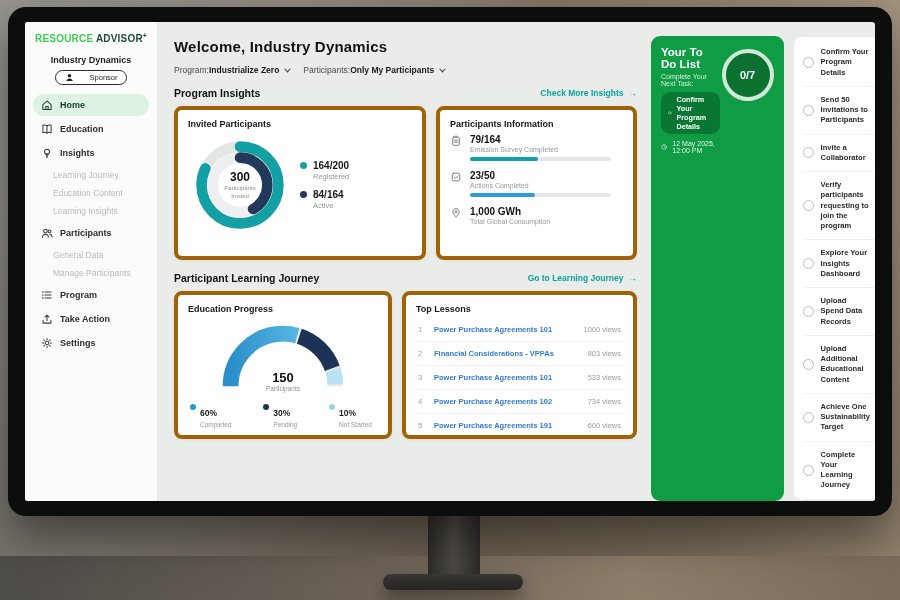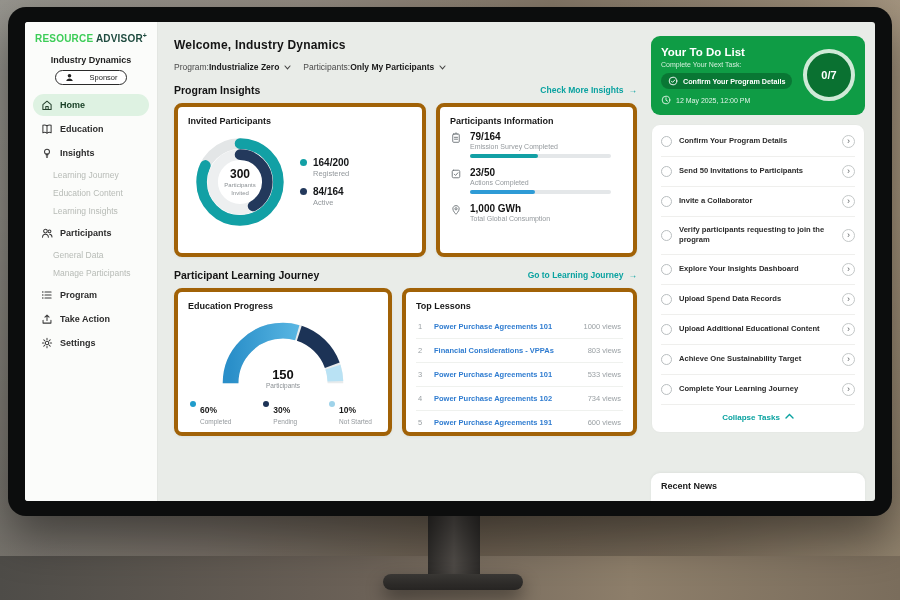--- a/index.html
+++ b/index.html
@@ -26,21 +26,21 @@
   .badge{margin:5px auto 9px;width:fit-content;display:flex;align-items:center;gap:16px;border:1px solid #2b2b2b;
     border-radius:10px;padding:2px 9px;font-size:7.5px;color:#1e1e1e;cursor:pointer;background:#fff;}
   .nav-item{display:flex;align-items:center;gap:7px;padding:5px 8px;margin:2px 0;font-size:9px;color:#2d2d2d;
     font-weight:bold;border-radius:12px;cursor:pointer;}
   .nav-item.active{background:#def2e2;color:#143c22;}
   .nav-icon{display:flex;}
   .nav-sub{padding:4px 8px 4px 20px;font-size:8.5px;color:#b7bbb6;cursor:pointer;}
 
   
   .main{flex:1;padding:14px 12px 0 16px;box-sizing:border-box;min-width:0;}
-  .welcome{margin:2px 0 10px;font-size:12px;color:#141414;letter-spacing:.2px;}
+  .welcome{margin:2px 0 10px;font-size:15px;color:#141414;letter-spacing:.2px;}
   .filters{display:flex;align-items:center;font-size:8.5px;color:#4a4a4a;margin-bottom:12px;}
   .f-select{display:flex;align-items:center;gap:5px;background:none;border:none;font-size:8.5px;font-weight:bold;
     color:#1b1b1b;padding:0;margin-right:12px;font-family:inherit;cursor:pointer;}
   .sec-row{display:flex;align-items:center;justify-content:space-between;margin:11px 0 7px;}
   .sec-row h2{margin:0;font-size:10.5px;color:#141414;}
   .sec-link{display:flex;gap:5px;align-items:center;font-size:8.5px;font-weight:bold;color:#0aa2a0;text-decoration:none;cursor:pointer;}
   .cards-row{display:flex;gap:10px;margin-bottom:12px;}
   .card{background:#fff;border-radius:8px;border:4px solid #a16207;box-shadow:0 1px 3px rgba(40,60,50,.06);
     padding:9px 10px;box-sizing:border-box;}
   .card-title{font-size:9px;font-weight:bold;color:#171717;margin-bottom:4px;}
@@ -73,21 +73,21 @@
   .gl-dot{width:6px;height:6px;border-radius:50%;margin-top:2px;}
   .gl-pct{font-size:8.5px;font-weight:bold;color:#1a1a1a;}
   .gl-lab{font-size:6.5px;color:#94999d;margin-top:1px;}
   .lesson{display:flex;align-items:center;gap:8px;padding:7px 2px;border-bottom:1px solid #eff1ee;}
   .lesson:last-child{border-bottom:none;}
   .l-rank{font-size:7.5px;color:#9aa0a4;width:8px;}
   .l-title{flex:1;font-size:7.5px;font-weight:bold;color:#2f7cd0;cursor:pointer;}
   .l-views{font-size:7.5px;color:#9aa0a4;}
 
   
-  .right{width:226px;min-width:226px;padding:14px 10px 0 2px;box-sizing:border-box;display:flex;flex-direction:column;gap:9px;}
+  .right{width:226px;min-width:226px;padding:14px 10px 0 2px;box-sizing:border-box;display:flex;flex-direction:row;gap:9px;}
   .todo-hero{background:#0f9c45;border-radius:9px;padding:10px;color:#fff;position:relative;}
   .hero-left{padding-right:54px;}
   .hero-title{font-size:11.5px;font-weight:bold;margin-bottom:3px;}
   .hero-sub{font-size:7px;color:#d2efdb;margin-bottom:5px;}
   .hero-task{display:flex;align-items:center;gap:5px;background:rgba(0,60,25,.38);border-radius:9px;
     padding:3px 7px;font-size:7.2px;font-weight:bold;margin-bottom:6px;width:fit-content;cursor:pointer;}
   .hero-due{display:flex;align-items:center;gap:5px;font-size:7px;color:#e2f4e8;}
   .hero-ring{position:absolute;right:10px;top:13px;width:44px;height:44px;border-radius:50%;background:#0a7131;
     border:4px solid #cfead7;display:flex;align-items:center;justify-content:center;font-size:11px;font-weight:bold;color:#fff;}
   .todo-list{background:#fff;border-radius:9px;border:1px solid #e6e9e5;padding:2px 9px;}

